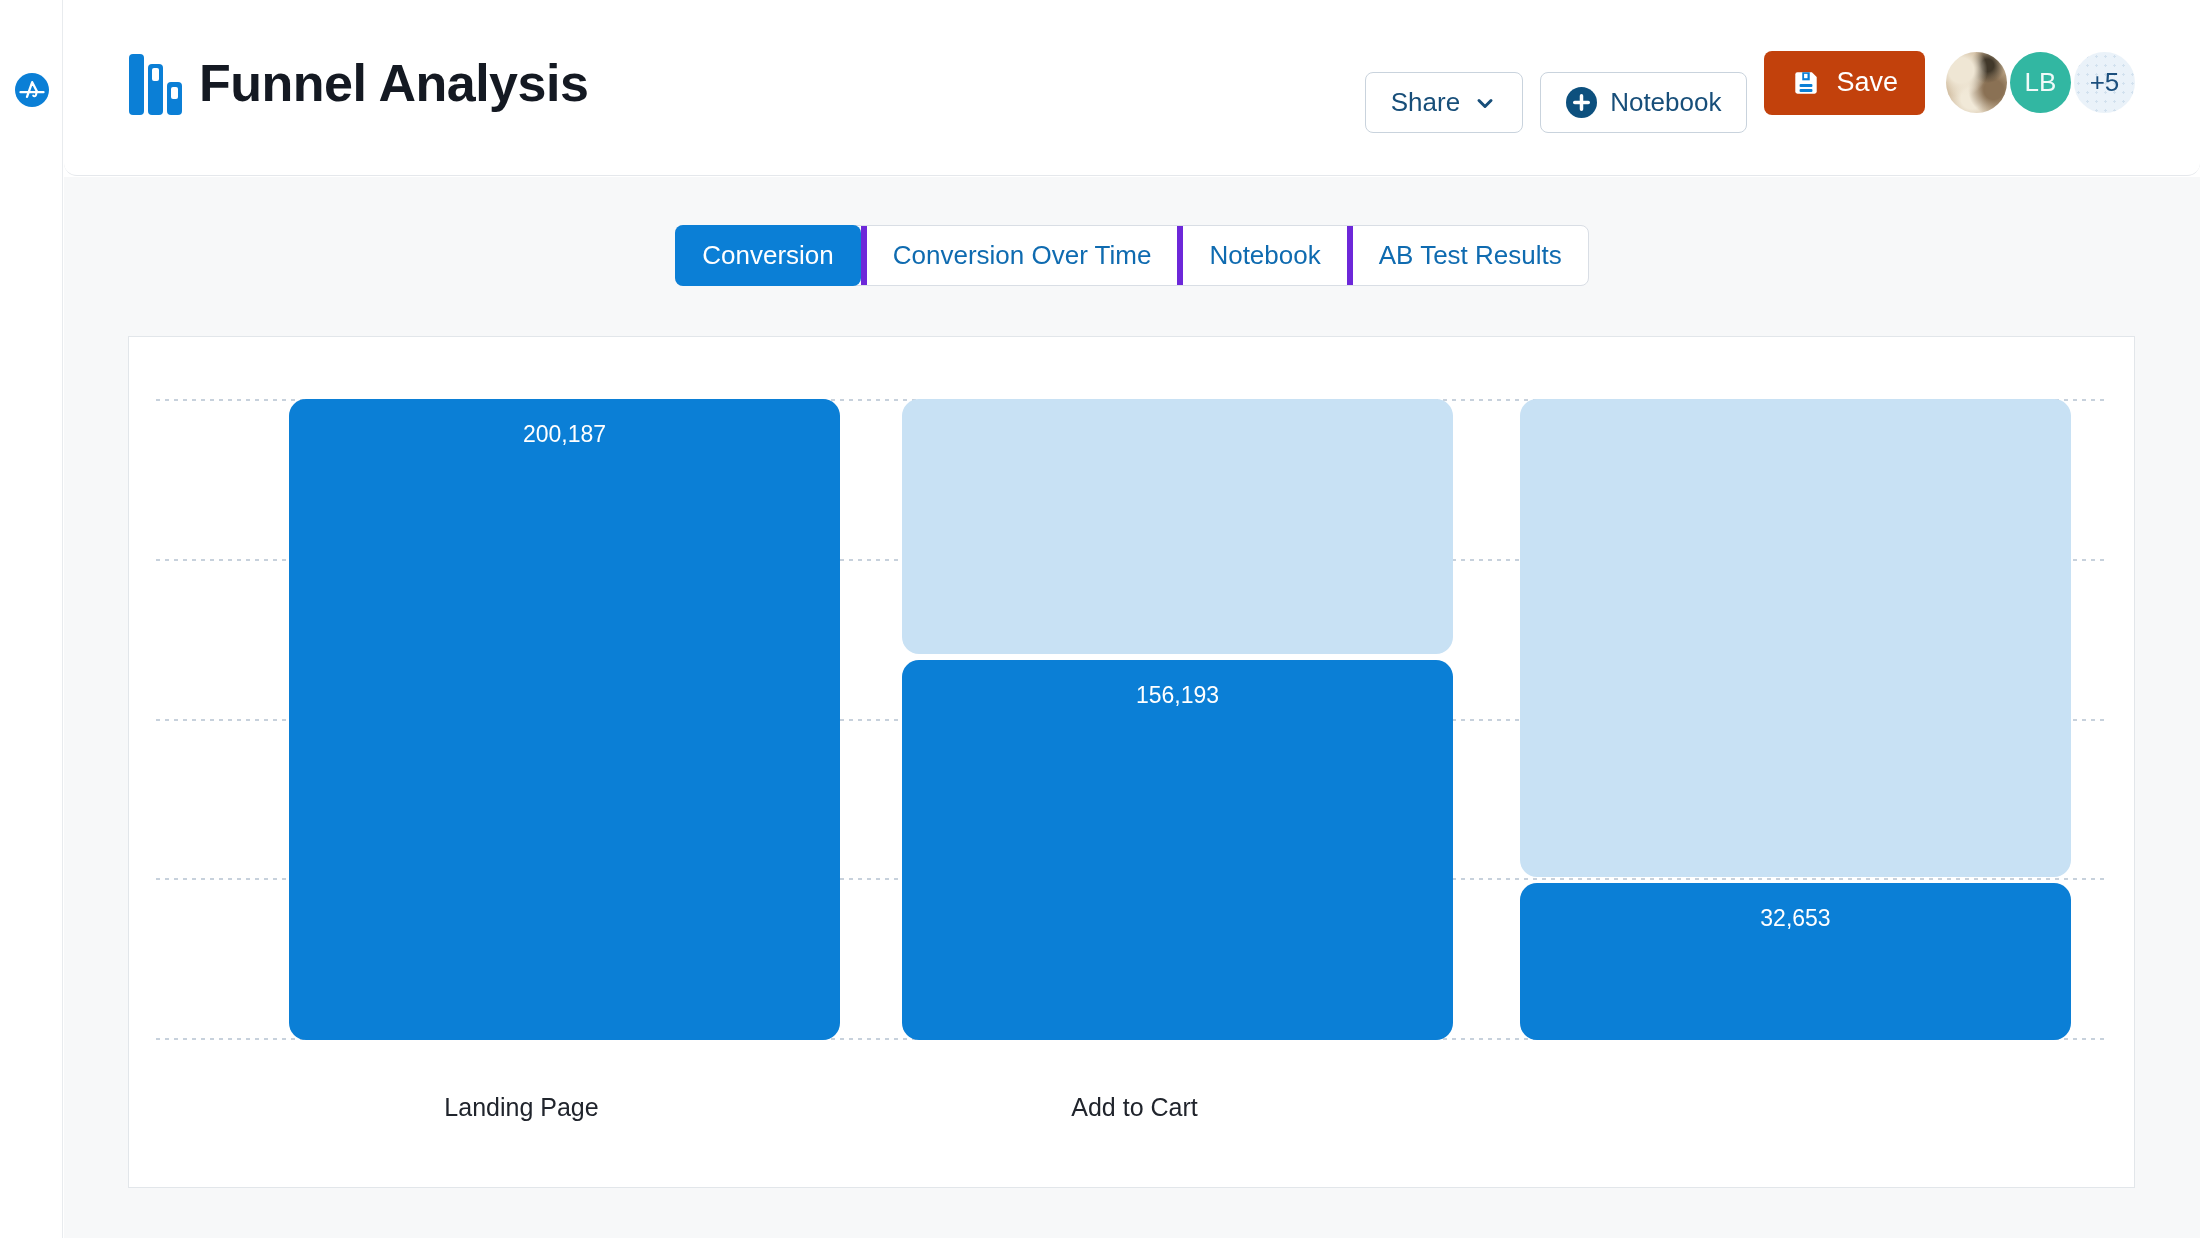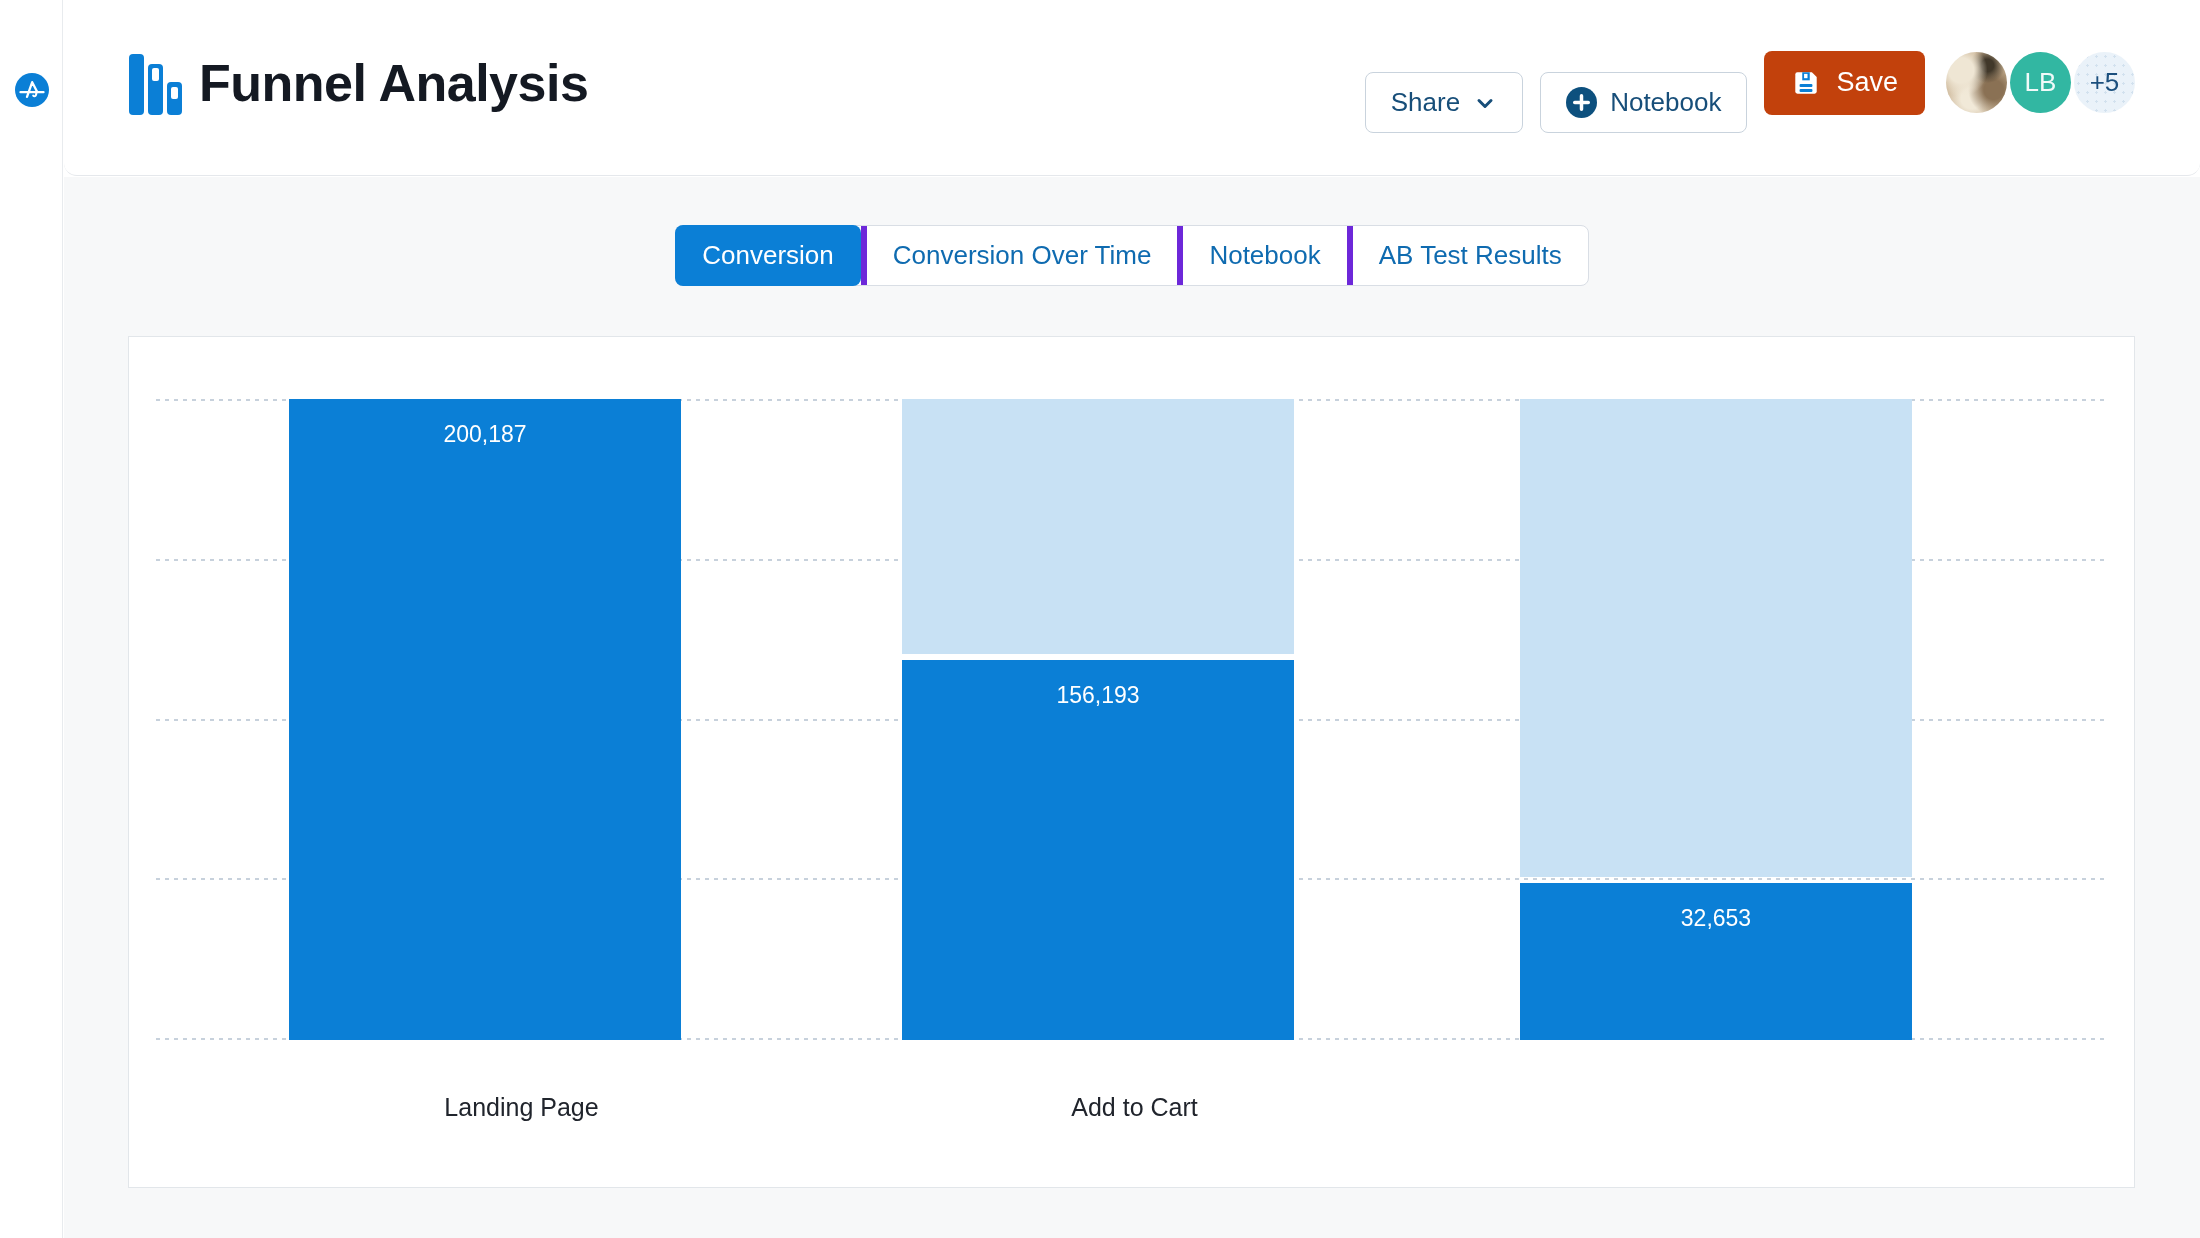--- a/index.html
+++ b/index.html
@@ -90,21 +90,21 @@
     position:absolute; left:64px; top:159px; width:2007px; height:852px;
     background:#ffffff; border:1px solid #e2e6ea;
   }
   .plot { position:absolute; left:27px; top:62px; width:1951px; height:641px; }
   .gridline {
     position:absolute; left:0; width:100%; height:2px;
     background:repeating-linear-gradient(90deg, #c7d1dc 0 4px, rgba(0,0,0,0) 4px 9px);
   }
   .gl-0 { top:0; } .gl-1 { top:160px; } .gl-2 { top:320px; } .gl-3 { top:479px; } .gl-4 { top:639px; }
 
-  .bar { position:absolute; width:392px; }
+  .bar { position:absolute; width:551px;border-radius:17px; }
   .bar-light { background:#c8e1f4; top:0; }
   .bar-solid { background:#0b7fd6; }
   .c1 { left:133px; } .c2 { left:746px; } .c3 { left:1364px; }
   .light-2 { height:255px; }
   .light-3 { height:478px; }
   .solid-1 { top:0;     height:641px; }
   .solid-2 { top:261px; height:380px; }
   .solid-3 { top:484px; height:157px; }
   .bar-value {
     position:absolute; top:22px; left:0; width:100%;

